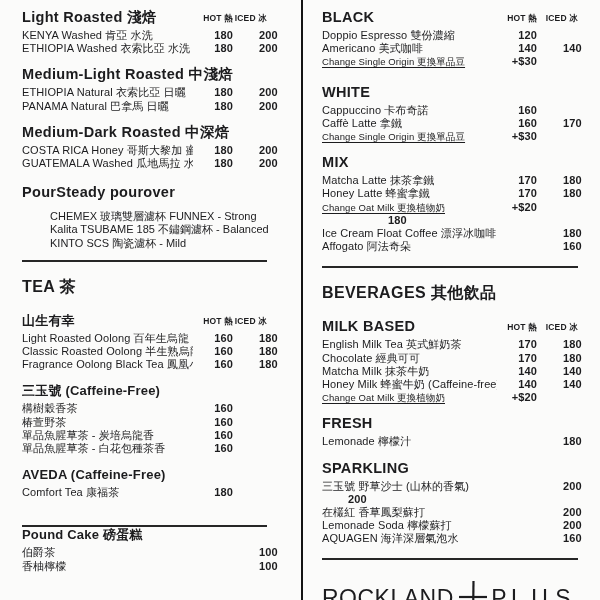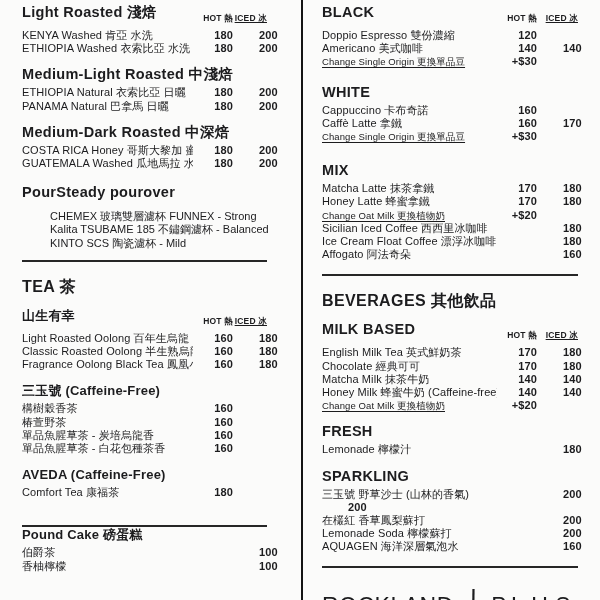--- a/index.html
+++ b/index.html
@@ -12,28 +12,28 @@
     position:relative;
   }
   .vdiv { position:absolute; left:301px; top:0; width:2px; height:600px; background:#141414; }
   .col { position:absolute; top:0; padding-top:5px; }
   .col-left  { left:22px;  width:245px; }
   .col-right { left:322px; width:256px; }
 
   .sec { margin-top:12px; }
   .sec.first { margin-top:0; }
 
-  .trow { display:flex; align-items:flex-start; margin-bottom:4px; }
+  .trow { display:flex; align-items:flex-end; margin-bottom:4px; }
   .sub-title { font-size:14.5px; font-weight:600; letter-spacing:0.3px; line-height:15px; flex:1; white-space:nowrap; }
   .group-title { font-size:13px; font-weight:700; letter-spacing:0.2px; line-height:15px; flex:1; white-space:nowrap; }
   .big-title { font-size:16px; font-weight:600; letter-spacing:0.4px; line-height:26px; margin:12px 0 8px; }
 
   .ph, .ph2 { font-size:8.5px; font-weight:700; letter-spacing:0.2px; white-space:nowrap;margin-top:8px; }
   .ph  { width:40px; text-align:right; }
-  .ph2 { width:34px; text-align:right;text-decoration:underline; }
+  .ph2 { width:34px; text-align:right; }
   .col-right .ph2 { width:41px; }
 
   .row { display:flex; align-items:baseline; line-height:13.2px; font-size:11px; font-weight:500; letter-spacing:0.1px; }
   .n { flex:1; white-space:nowrap; overflow:hidden; min-width:0; }
   .p  { width:40px; text-align:right; font-weight:600; }
   .p2 { width:34px; text-align:right; font-weight:600;padding-left:26px; }
   .col-right .p2 { width:41px; }
 
   .note .n { font-size:9.5px; font-weight:400; text-decoration:underline; text-underline-offset:2px; }
   .note .p { font-weight:700; }
@@ -238,41 +238,40 @@
       <span class="p">160</span>
       <span class="p2">170</span>
     </div>
     <div class="row note">
       <span class="n">Change Single Origin 更換單品豆</span>
       <span class="p">+$30</span>
       <span class="p2"></span>
     </div>
   </section>
 
-  <section class="sec" style="margin-top:20px">
+  <section class="sec" style="margin-top:12px">
     <div class="trow">
       <h3 class="sub-title">MIX</h3>
     </div>
     <div class="row">
       <span class="n">Matcha Latte 抹茶拿鐵</span>
       <span class="p">170</span>
       <span class="p2">180</span>
     </div>
     <div class="row">
       <span class="n">Honey Latte 蜂蜜拿鐵</span>
       <span class="p">170</span>
       <span class="p2">180</span>
     </div>
     <div class="row note">
       <span class="n">Change Oat Milk 更換植物奶</span>
       <span class="p">+$20</span>
       <span class="p2"></span>
     </div>
     <div class="row">
-      <span class="n">Sicilian Iced Coffee 西西里冰咖啡</span>
       <span class="p"></span>
       <span class="p2">180</span>
     </div>
     <div class="row">
       <span class="n">Ice Cream Float Coffee 漂浮冰咖啡</span>
       <span class="p"></span>
       <span class="p2">180</span>
     </div>
     <div class="row">
       <span class="n">Affogato 阿法奇朵</span>

